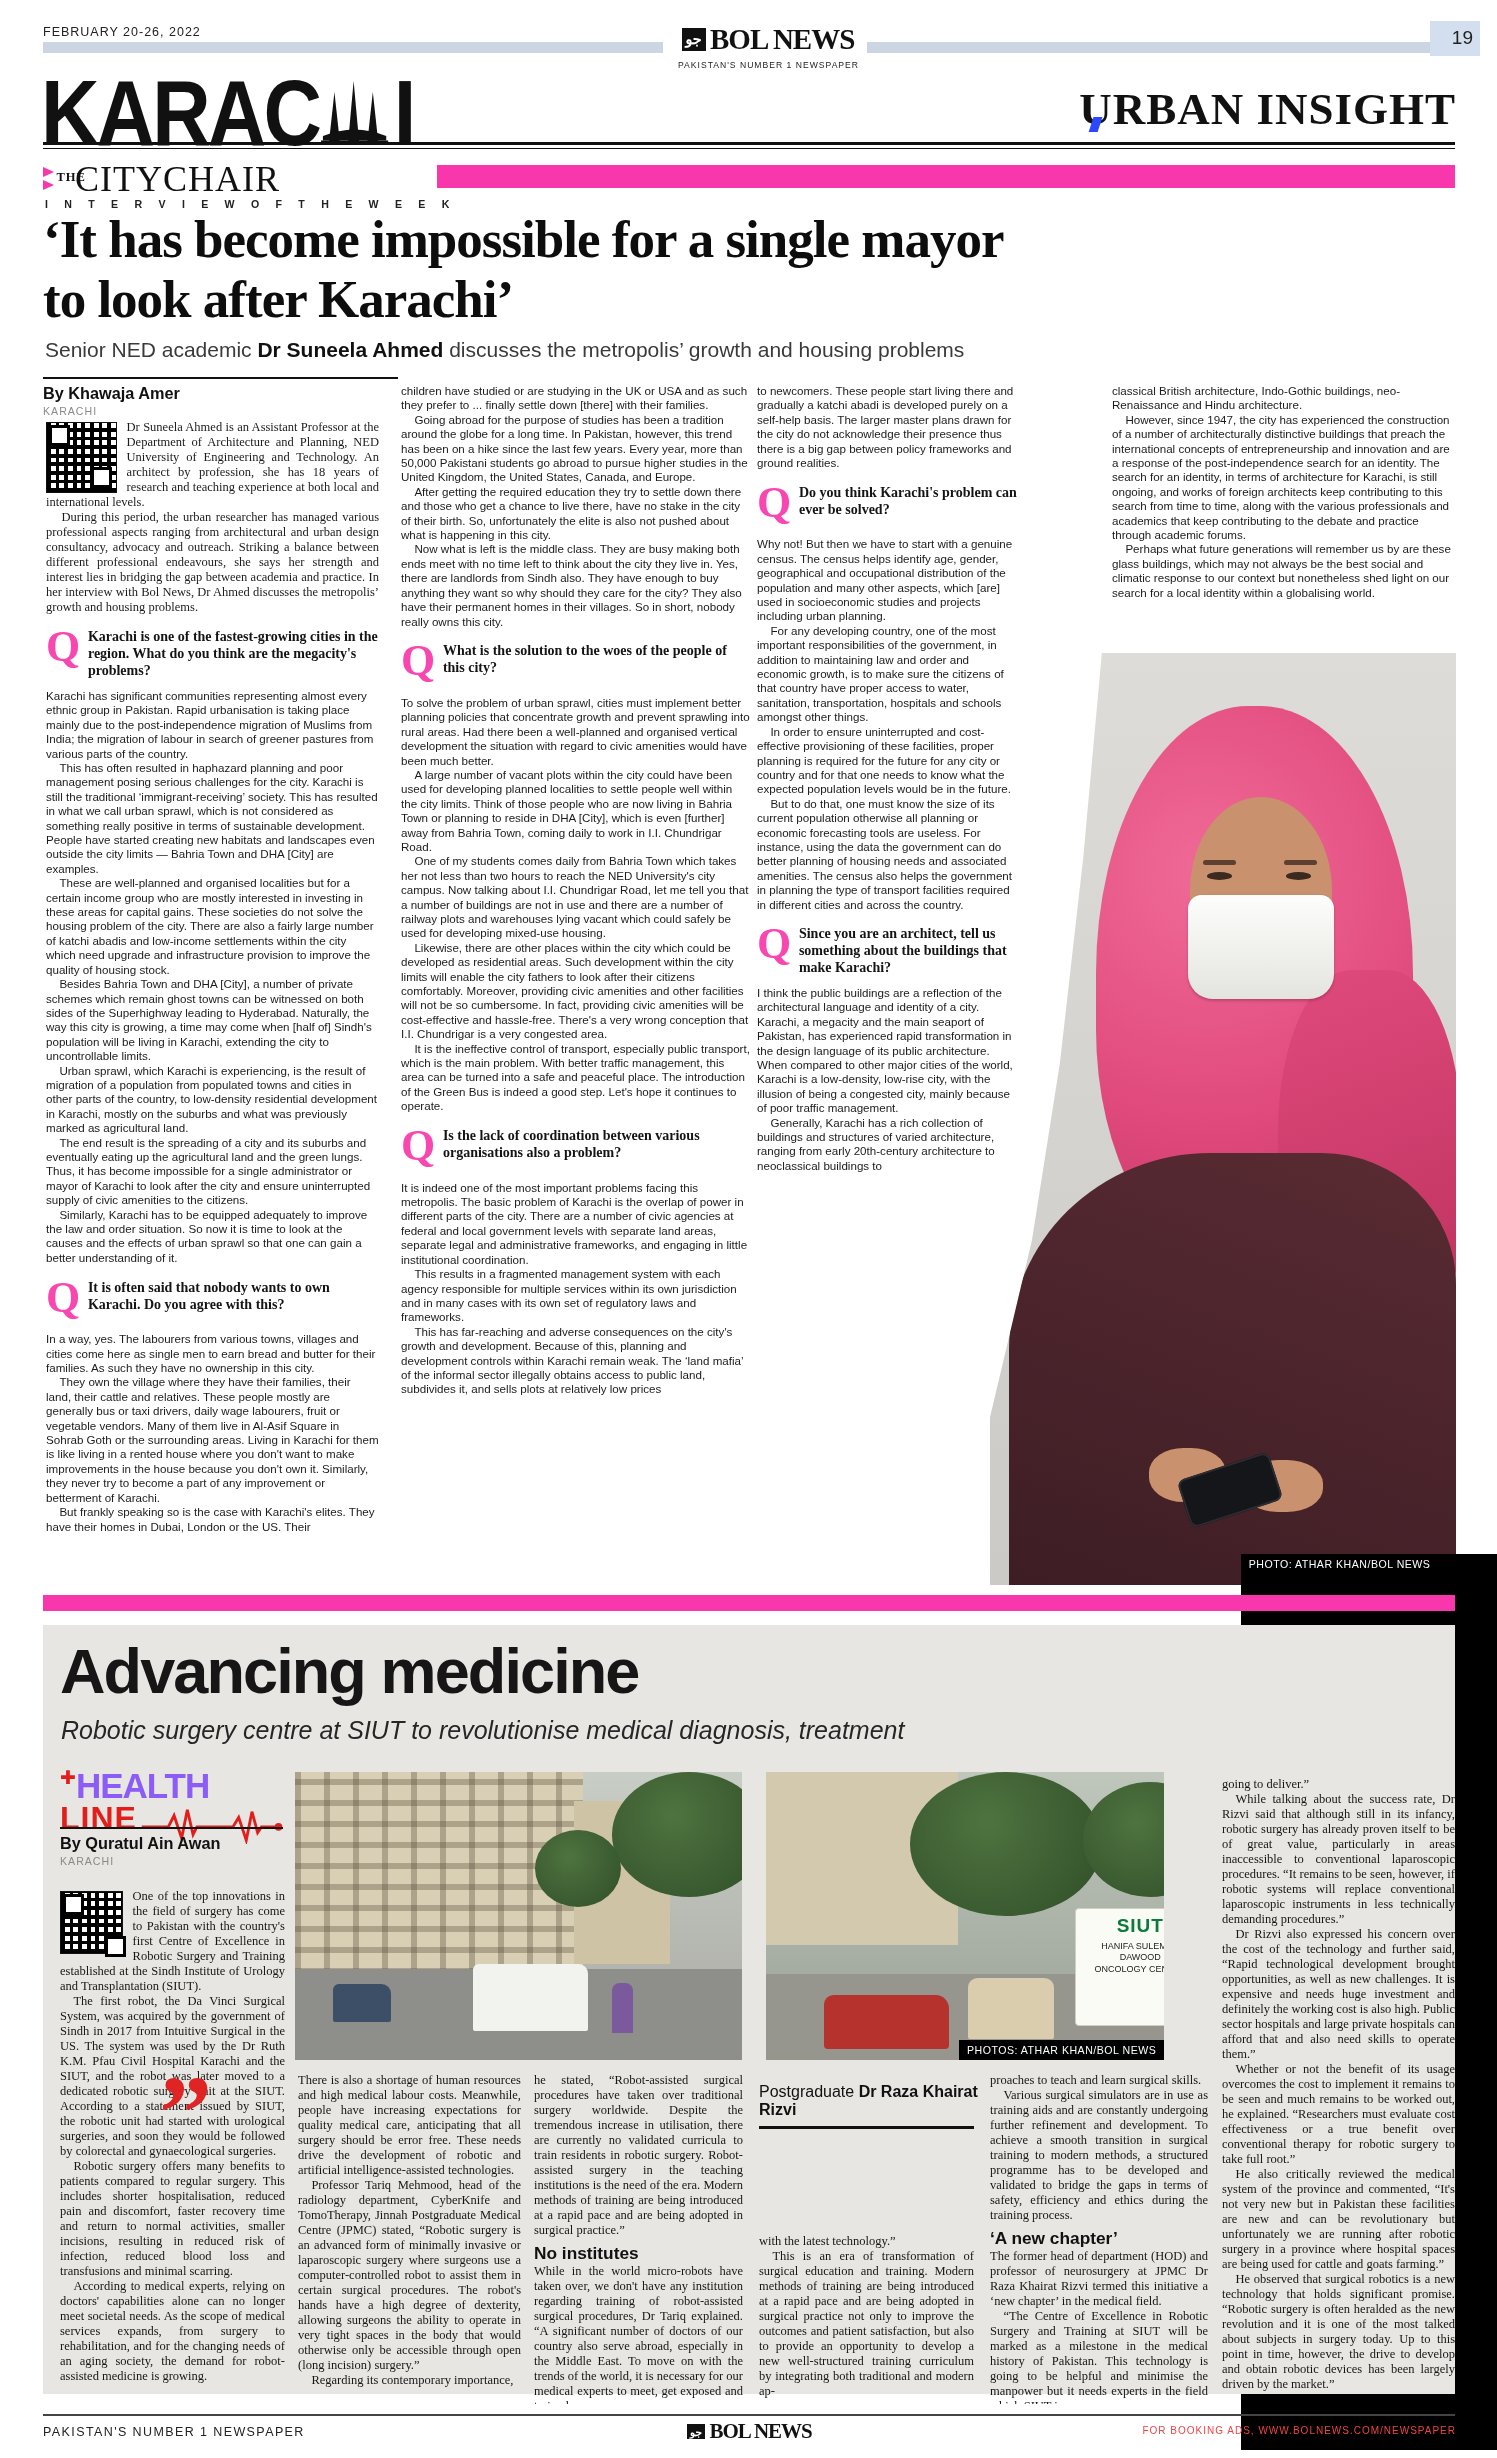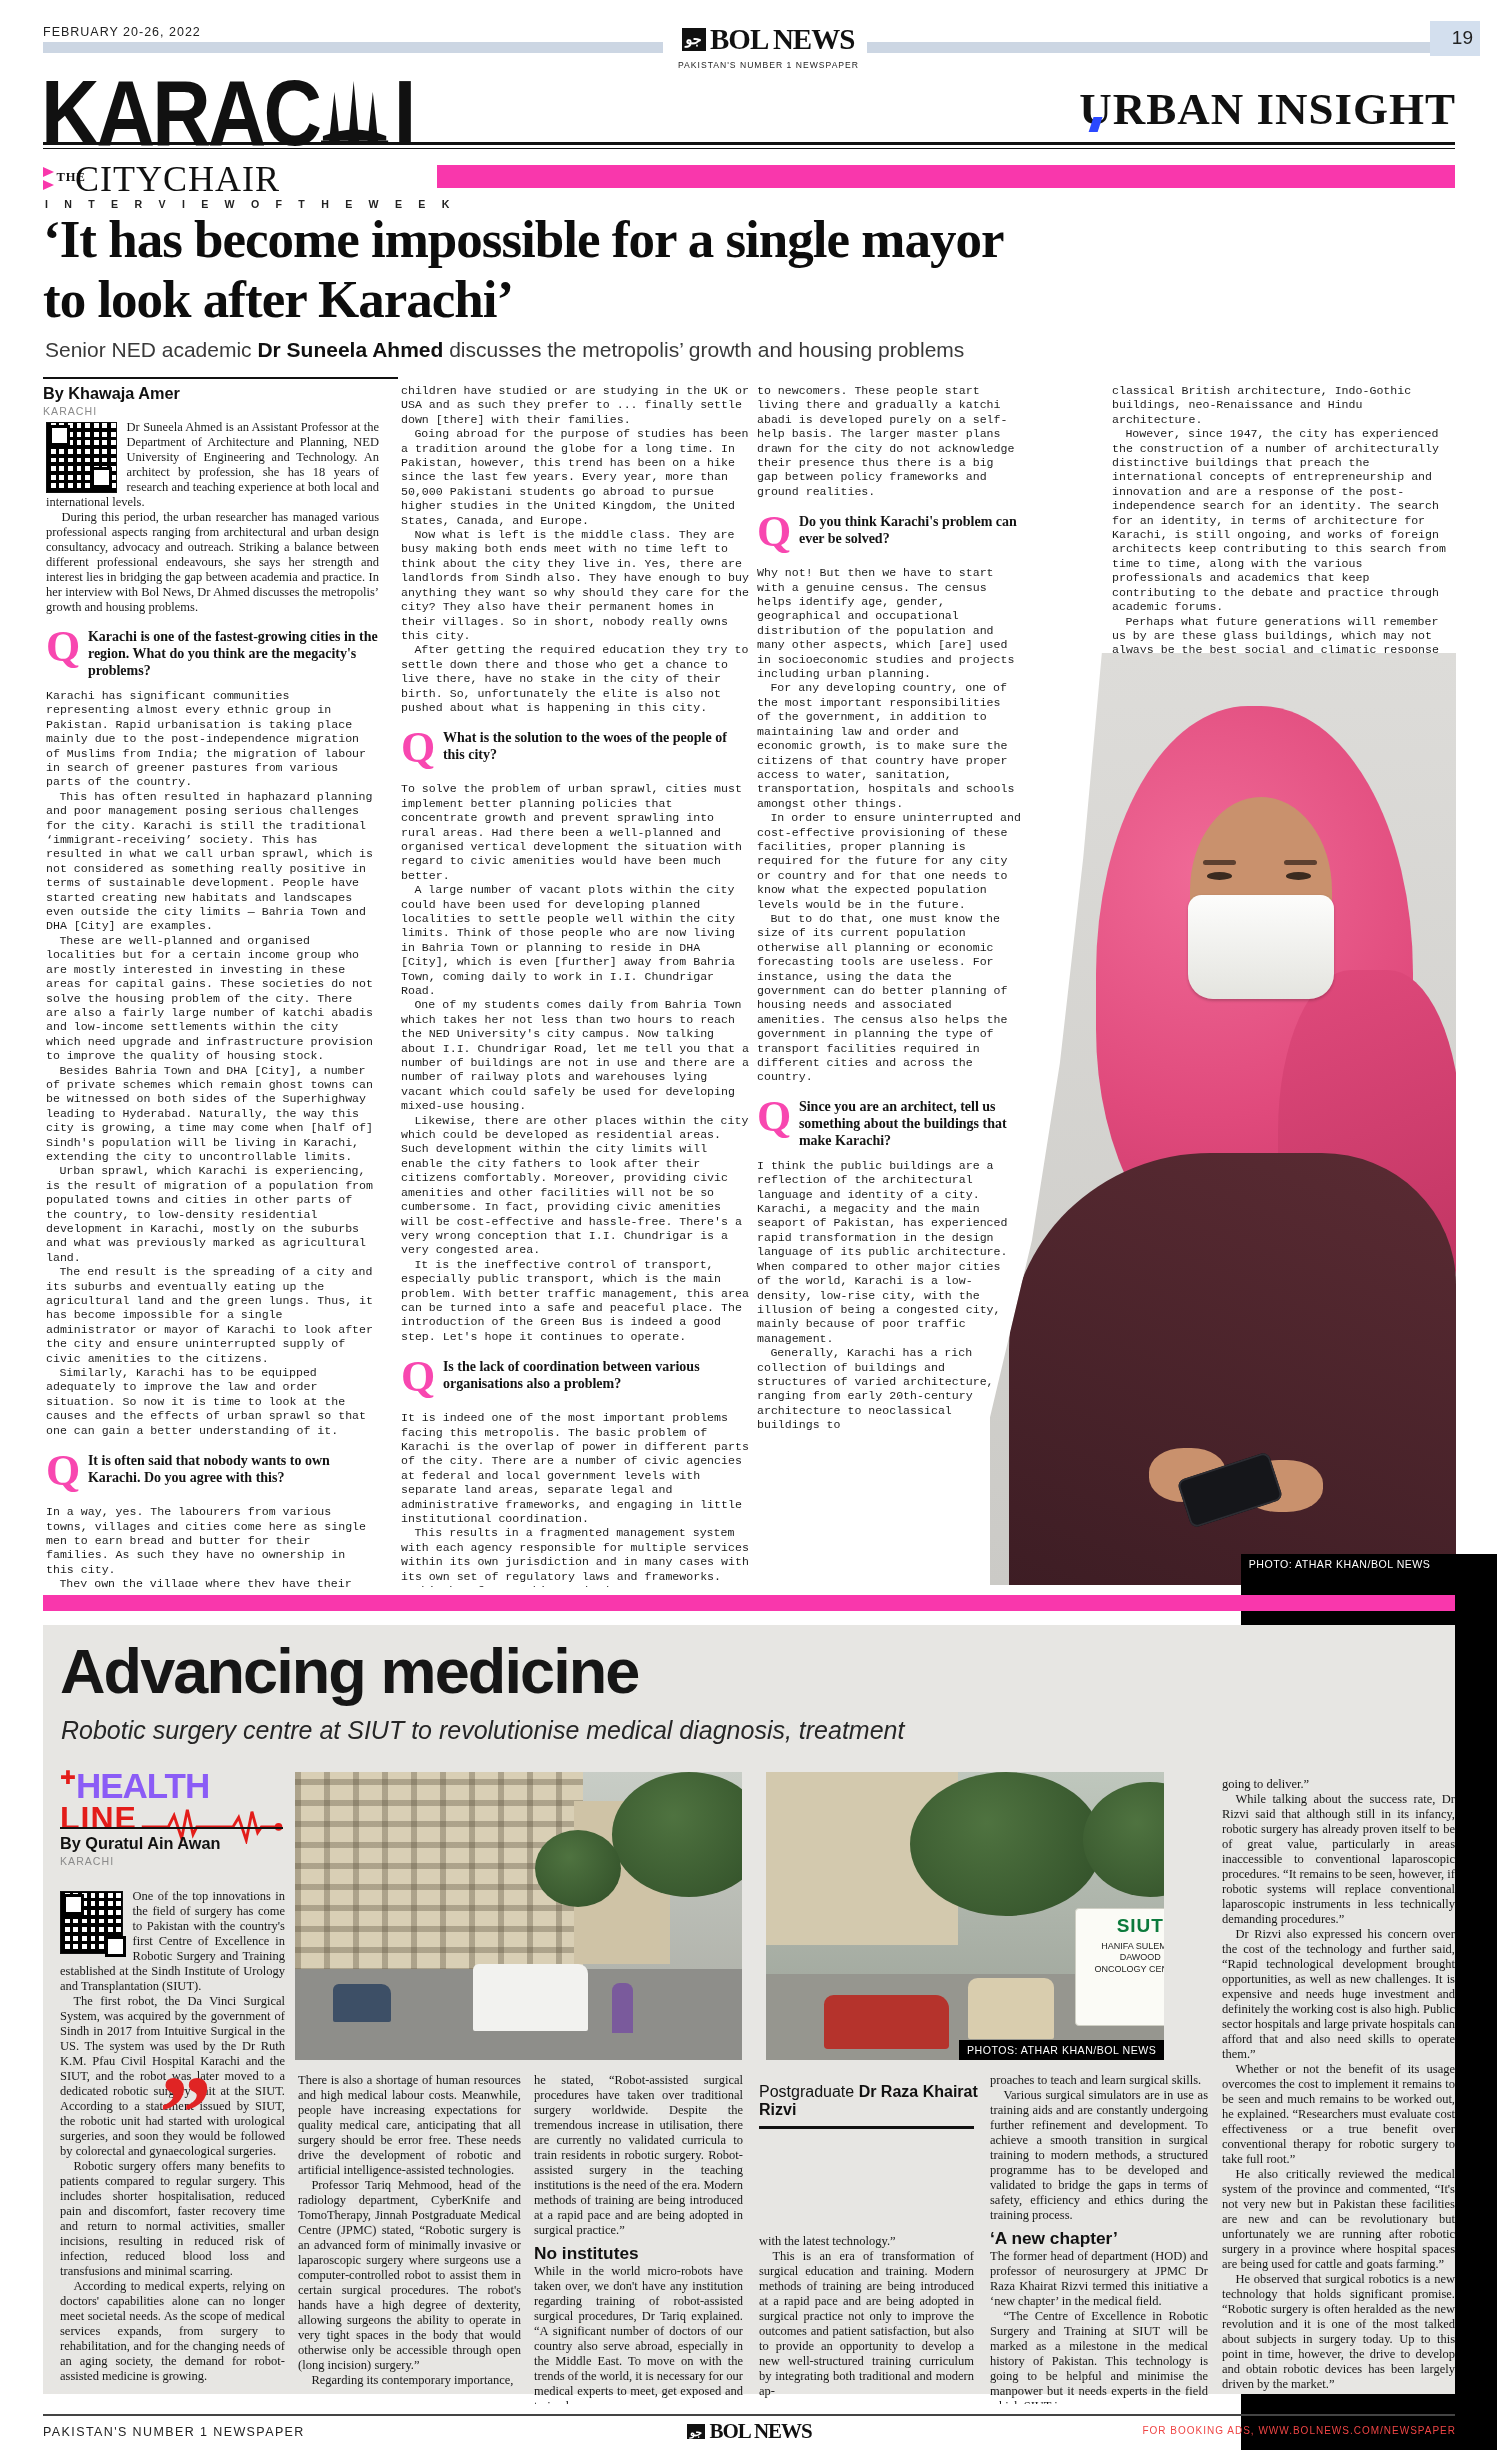--- a/index.html
+++ b/index.html
@@ -47,21 +47,21 @@
   .subhead b{color:#111;}
 
   
   .bylineblock{border-top:2.4px solid #111;padding-top:4.8px;}
   .by1{font-size:16.3px;font-weight:bold;color:#111;}
   .by2{font-size:10.6px;letter-spacing:1px;color:#8a8a8a;margin-top:1.9px;}
   #byline1{left:43px;top:377px;width:355px;}
 
   
   .col{font-size:11.6px;line-height:14.4px;color:#1b1b1b;}
-  .col p{margin:0;text-indent:13.4px;font-family:Liberation Mono, monospace;}
+  .col p{margin:0;text-indent:13.4px;}
   .col p.noind{text-indent:0;}
   .col p.intro{font-family:"Liberation Serif",serif;font-size:12.5px;line-height:15px;
                text-align:justify;text-indent:0;}
   .col p.intro + p.intro{text-indent:15.4px;}
   .qblock{margin:13.4px 0 9.6px 0;position:relative;min-height:44px;}
   .qmark{float:left;font-family:"Liberation Serif",serif;font-weight:bold;font-size:44px;
          line-height:38px;color:#f847b0;margin-right:7.7px;}
   .qtext{display:block;font-family:"Liberation Serif",serif;font-weight:bold;
          font-size:14px;line-height:17px;color:#141414;}
   #icol1{left:46px;top:420px;width:333px;height:1167px;overflow:hidden;}
@@ -225,22 +225,22 @@
         <span class="qmark">Q</span>
         <span class="qtext">It is often said that nobody wants to own Karachi. Do you agree with this?</span>
       </div>
       <p class="noind">In a way, yes. The labourers from various towns, villages and cities come here as single men to earn bread and butter for their families. As such they have no ownership in this city.</p>
       <p>They own the village where they have their families, their land, their cattle and relatives. These people mostly are generally bus or taxi drivers, daily wage labourers, fruit or vegetable vendors. Many of them live in Al-Asif Square in Sohrab Goth or the surrounding areas. Living in Karachi for them is like living in a rented house where you don't want to make improvements in the house because you don't own it. Similarly, they never try to become a part of any improvement or betterment of Karachi.</p>
       <p>But frankly speaking so is the case with Karachi's elites. They have their homes in Dubai, London or the US. Their</p>
     </div>
   <div class="abs col" id="icol2">
       <p class="noind">children have studied or are studying in the UK or USA and as such they prefer to ... finally settle down [there] with their families.</p>
       <p>Going abroad for the purpose of studies has been a tradition around the globe for a long time. In Pakistan, however, this trend has been on a hike since the last few years. Every year, more than 50,000 Pakistani students go abroad to pursue higher studies in the United Kingdom, the United States, Canada, and Europe.</p>
+      <p>After getting the required education they try to settle down there and those who get a chance to live there, have no stake in the city of their birth. So, unfortunately the elite is also not pushed about what is happening in this city.</p>
       <p>Now what is left is the middle class. They are busy making both ends meet with no time left to think about the city they live in. Yes, there are landlords from Sindh also. They have enough to buy anything they want so why should they care for the city? They also have their permanent homes in their villages. So in short, nobody really owns this city.</p>
-      <p>After getting the required education they try to settle down there and those who get a chance to live there, have no stake in the city of their birth. So, unfortunately the elite is also not pushed about what is happening in this city.</p>
       <div class="qblock">
         <span class="qmark">Q</span>
         <span class="qtext">What is the solution to the woes of the people of this city?</span>
       </div>
       <p class="noind">To solve the problem of urban sprawl, cities must implement better planning policies that concentrate growth and prevent sprawling into rural areas. Had there been a well-planned and organised vertical development the situation with regard to civic amenities would have been much better.</p>
       <p>A large number of vacant plots within the city could have been used for developing planned localities to settle people well within the city limits. Think of those people who are now living in Bahria Town or planning to reside in DHA [City], which is even [further] away from Bahria Town, coming daily to work in I.I. Chundrigar Road.</p>
       <p>One of my students comes daily from Bahria Town which takes her not less than two hours to reach the NED University's city campus. Now talking about I.I. Chundrigar Road, let me tell you that a number of buildings are not in use and there are a number of railway plots and warehouses lying vacant which could safely be used for developing mixed-use housing.</p>
       <p>Likewise, there are other places within the city which could be developed as residential areas. Such development within the city limits will enable the city fathers to look after their citizens comfortably. Moreover, providing civic amenities and other facilities will not be so cumbersome. In fact, providing civic amenities will be cost-effective and hassle-free. There's a very wrong conception that I.I. Chundrigar is a very congested area.</p>
       <p>It is the ineffective control of transport, especially public transport, which is the main problem. With better traffic management, this area can be turned into a safe and peaceful place. The introduction of the Green Bus is indeed a good step. Let's hope it continues to operate.</p>
       <div class="qblock">

